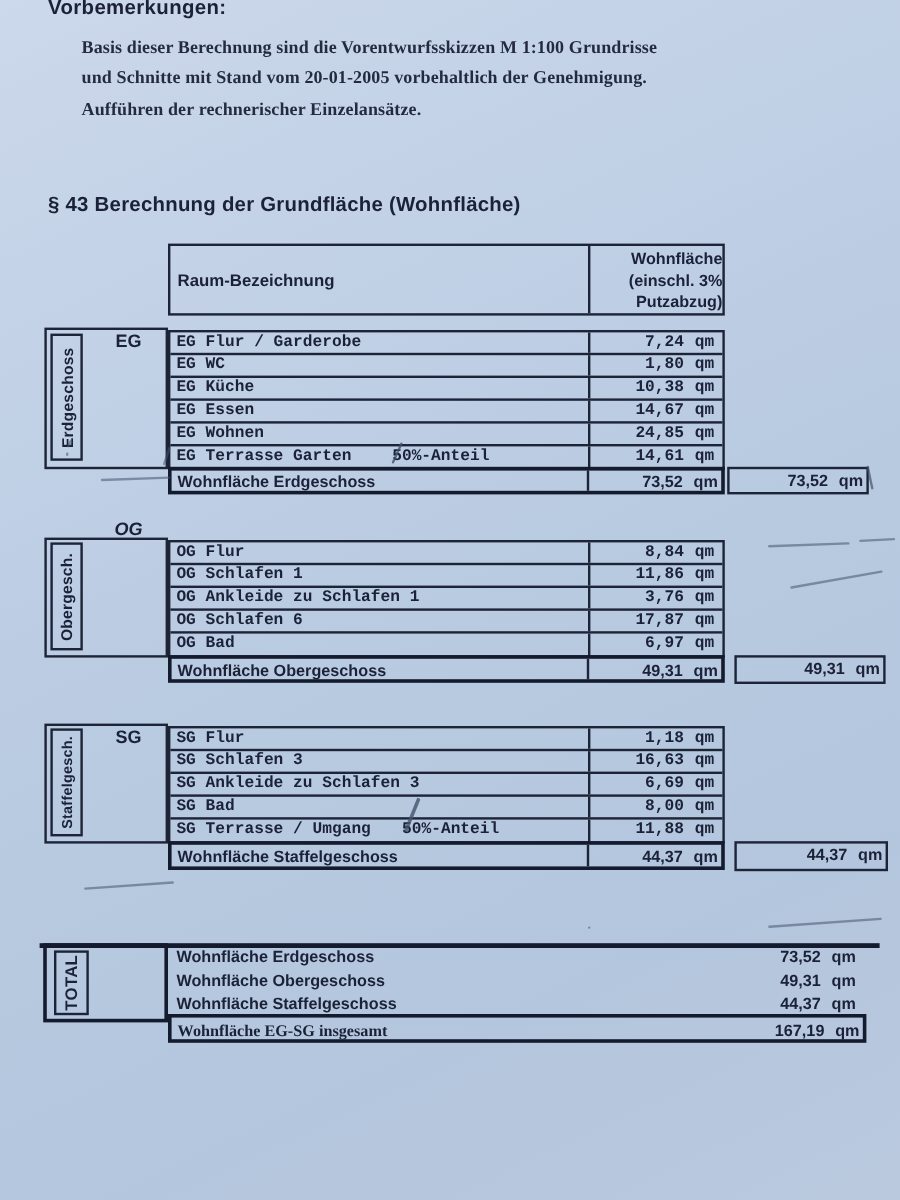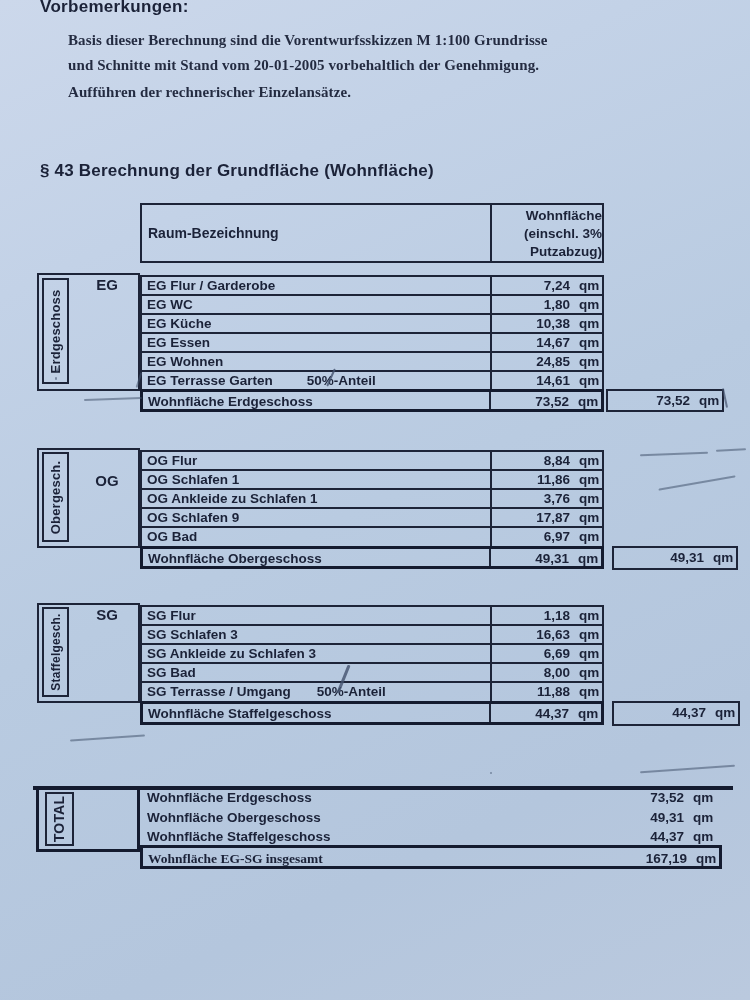--- a/index.html
+++ b/index.html
@@ -16,21 +16,21 @@
   .box{border:2.5px solid #1d2438;box-sizing:border-box;}
   .thick{border:3px solid #141b2f;box-sizing:border-box;}
 
   
   .header-box{display:flex;}
   .hleft{flex:1;display:flex;align-items:center;padding-left:6px;font-size:14px;font-weight:bold;}
   .hright{width:112px;border-left:2.5px solid #1d2438;box-sizing:border-box;
           font-size:13.5px;font-weight:bold;line-height:18px;padding:2px 0 0 3px;text-align:right;}
 
   
-  .rows-box{background:transparent;}
+  .rows-box{background:transparent;font-family:Liberation Mono, monospace;}
   .trow{display:flex;height:19px;border-bottom:2px solid #1d2438;box-sizing:border-box;}
   .trow:last-child{border-bottom:none;}
   .tlabel{flex:1;padding:1px 0 0 5px;font-size:13.5px;font-weight:bold;white-space:nowrap;}
   .note{margin-left:34px;}
   .note-sg{margin-left:26px;}
   .tval{width:112px;border-left:2.5px solid #1d2438;box-sizing:border-box;display:flex;
         padding-top:1px;font-size:13.5px;font-weight:bold;}
   .num{flex:1;text-align:right;}
   .unit{width:32px;box-sizing:border-box;padding-left:9px;text-align:left;}
 
@@ -141,21 +141,21 @@
 </div>
 <div class="abs box carry-box" style="left:606px;top:389px;width:118px;height:23px;">
   <span class="num">73,52</span>
     <span class="unit">qm</span>
 </div>
 
 <div class="abs box" style="left:37px;top:448px;width:103px;height:100px;"></div>
 <div class="abs box side-inner" style="left:42px;top:452px;width:27px;height:90px;">
   <span class="vtext">Obergesch.</span>
 </div>
-<div class="abs code" style="left:84px;top:472px;">OG</div>
+<div class="abs code" style="left:84px;top:433px;font-style:italic;">OG</div>
 
 <div class="abs box rows-box" style="left:140px;top:450px;width:464px;height:98px;">
   <div class="trow">
     <div class="tlabel"><span>OG Flur</span></div>
     <div class="tval">
         <span class="num">8,84</span>
         <span class="unit">qm</span>
       </div>
   </div>
   <div class="trow">
@@ -166,21 +166,21 @@
       </div>
   </div>
   <div class="trow">
     <div class="tlabel"><span>OG Ankleide zu Schlafen 1</span></div>
     <div class="tval">
         <span class="num">3,76</span>
         <span class="unit">qm</span>
       </div>
   </div>
   <div class="trow">
-    <div class="tlabel"><span>OG Schlafen 9</span></div>
+    <div class="tlabel"><span>OG Schlafen 6</span></div>
     <div class="tval">
         <span class="num">17,87</span>
         <span class="unit">qm</span>
       </div>
   </div>
   <div class="trow">
     <div class="tlabel"><span>OG Bad</span></div>
     <div class="tval">
         <span class="num">6,97</span>
         <span class="unit">qm</span>

